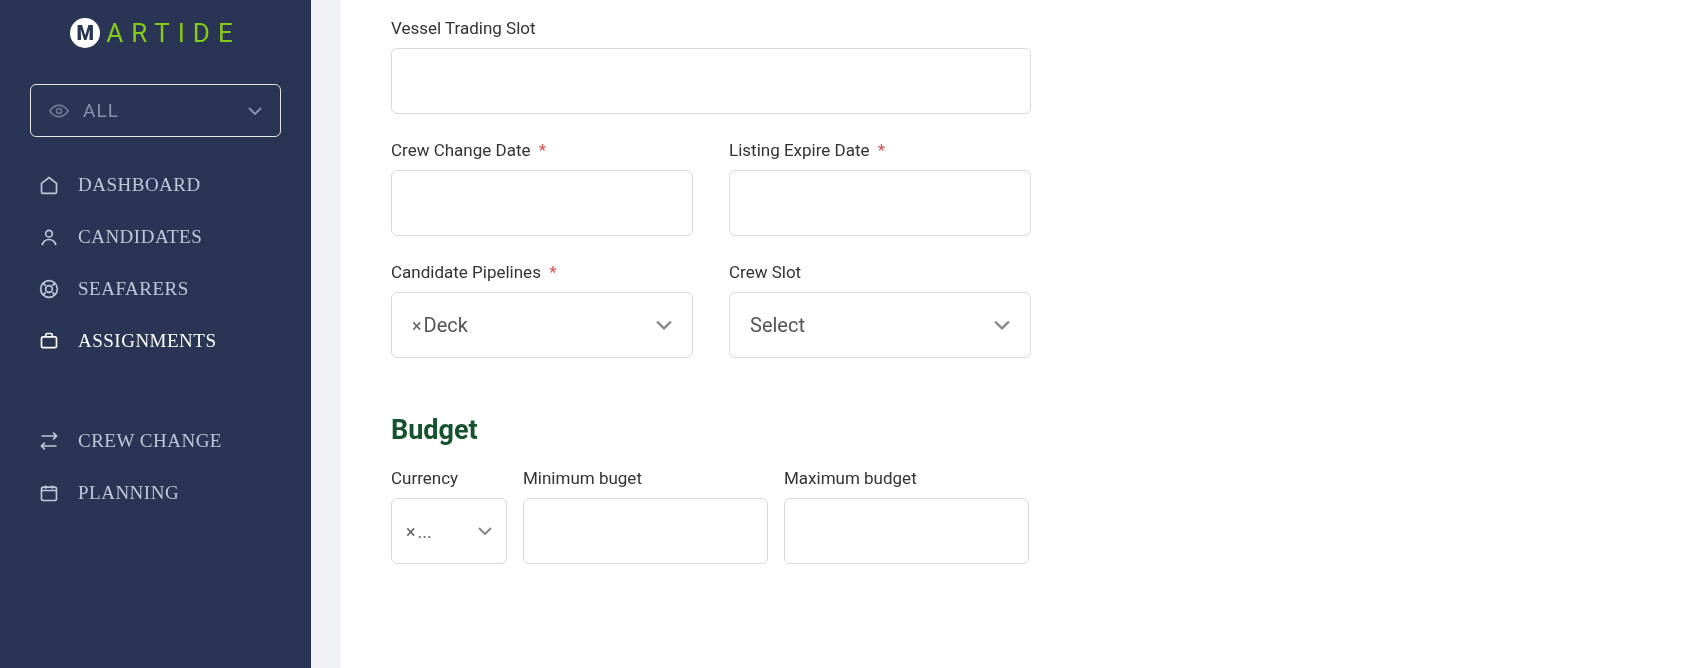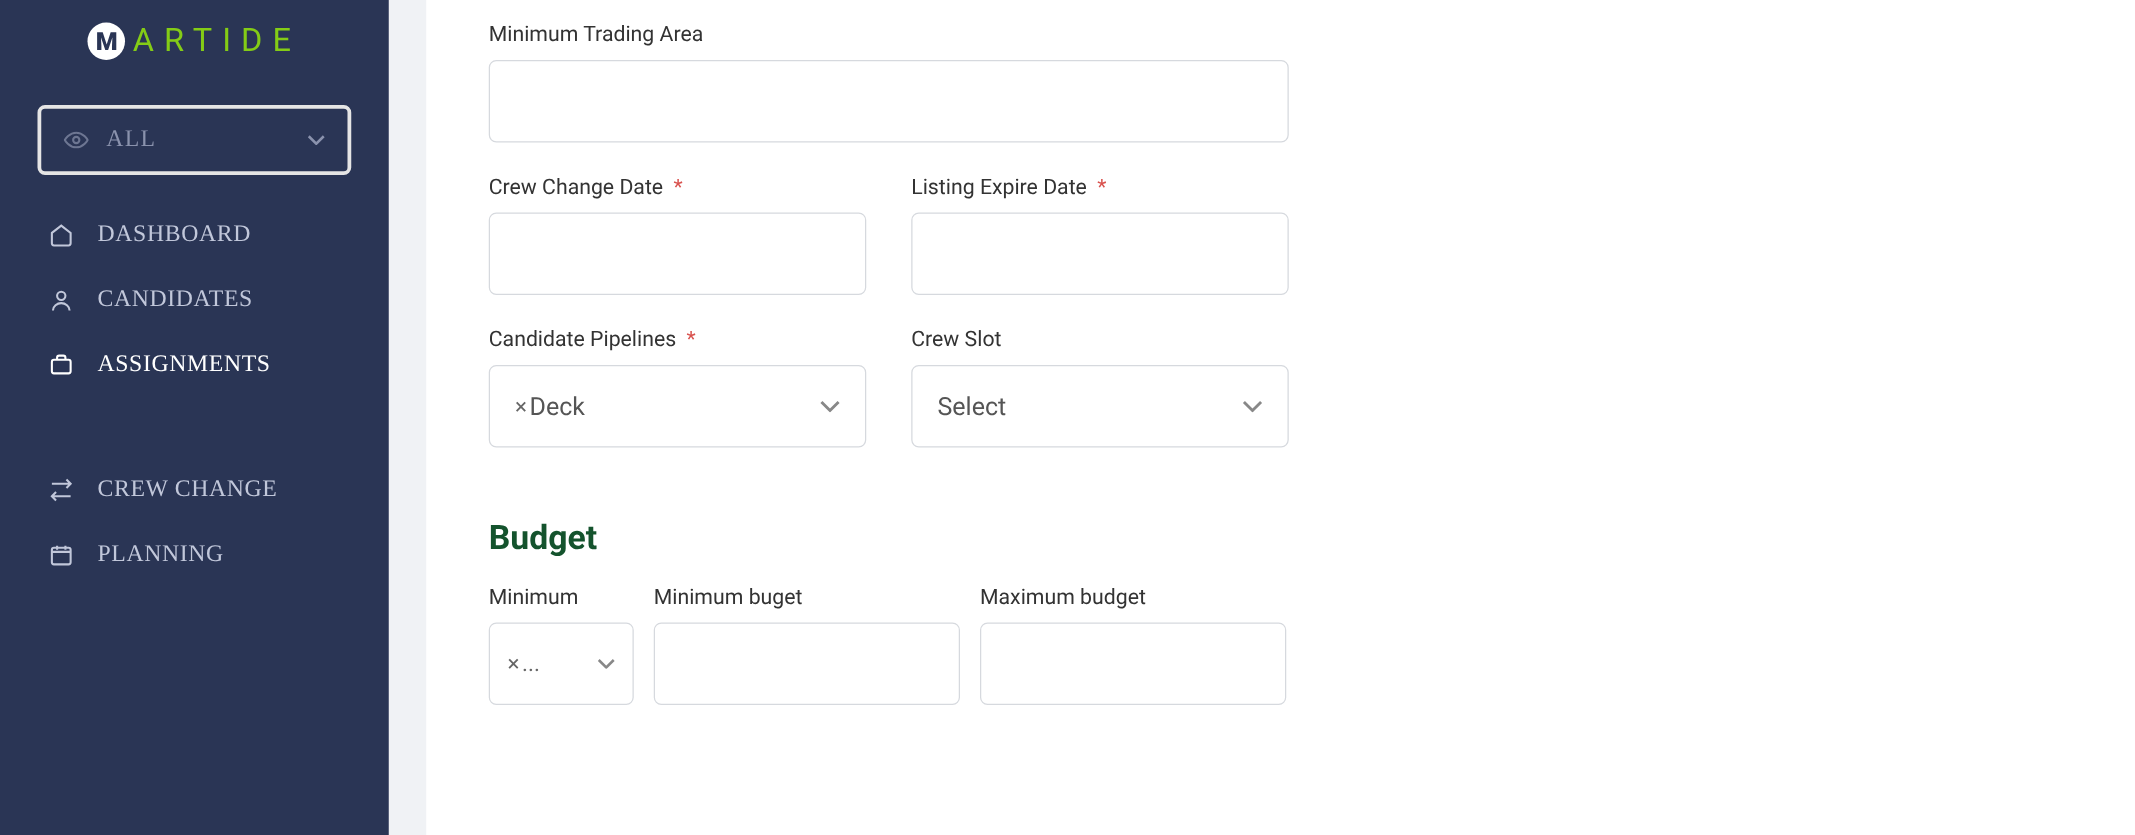--- a/index.html
+++ b/index.html
@@ -39,29 +39,28 @@
   margin-right: 6px;
 }
 .logo-text {
   font-size: 26px;
   font-weight: 400;
   letter-spacing: 8px;
   color: #84cc16;
 }
 .filter-select {
   margin: 8px 30px 22px 30px;
-  border: 3px solid #e5e5e5;
+  border: 1px solid #e5e5e5;
   border-radius: 6px;
   padding: 14px 18px;
   display: flex;
   align-items: center;
   gap: 14px;
   cursor: pointer;
   color: #8a92ad;
-  font-family: Liberation Serif, serif;
 }
 .filter-select .eye { font-size: 18px; opacity: 0.7; }
 .filter-select .label { font-size: 19px; color: #8a92ad; flex: 1; letter-spacing: 1px; }
 .filter-select .chev { font-size: 14px; color: #8a92ad; }
 .nav { display: flex; flex-direction: column; font-family: Liberation Serif, serif; }
 .nav-item {
   display: flex;
   align-items: center;
   gap: 18px;
   padding: 15px 38px;
@@ -167,20 +166,30 @@
     </div>
     <div class="nav-item">
       <span class="icon">
         <svg width="20" height="20" viewBox="0 0 24 24" fill="none" stroke="#c1c7da" stroke-width="2">
             <circle cx="12" cy="8" r="4"></circle>
             <path d="M4 22c0-4 4-7 8-7s8 3 8 7"></path>
           </svg>
       </span>
       <span>CANDIDATES</span>
     </div>
+    <div class="nav-item">
+      <span class="icon">
+        <svg width="20" height="20" viewBox="0 0 24 24" fill="none" stroke="#c1c7da" stroke-width="2">
+            <circle cx="12" cy="12" r="10"></circle>
+            <circle cx="12" cy="12" r="4"></circle>
+            <path d="M5 5l3 3M19 5l-3 3M5 19l3-3M19 19l-3-3"></path>
+          </svg>
+      </span>
+      <span>SEAFARERS</span>
+    </div>
     <div class="nav-item active">
       <span class="icon">
         <svg width="20" height="20" viewBox="0 0 24 24" fill="none" stroke="#fff" stroke-width="2">
             <rect x="3" y="7" width="18" height="13" rx="2"></rect>
             <path d="M8 7V5a2 2 0 0 1 2-2h4a2 2 0 0 1 2 2v2"></path>
           </svg>
       </span>
       <span>ASSIGNMENTS</span>
     </div>
 
@@ -203,21 +212,21 @@
       </span>
       <span>PLANNING</span>
     </div>
   </nav>
 </div>
 
 <div class="main">
   <div class="main-inner">
 
     <div class="field">
-      <label class="field-label">Minimum Trading Area</label>
+      <label class="field-label">Vessel Trading Slot</label>
       <input class="input-box input-tall" value="" style="">
     </div>
 
     <div class="row2">
       <div class="field">
         <label class="field-label">
           <span>Crew Change Date</span>
           <span class="required">*</span>
         </label>
         <input class="input-box input-med" value="" style="">
@@ -257,21 +266,21 @@
               </svg>
           </span>
         </div>
       </div>
     </div>
 
     <h2 class="section-title">Budget</h2>
 
     <div class="budget-row">
       <div class="bf-small">
-        <label class="field-label">Minimum</label>
+        <label class="field-label">Currency</label>
         <div class="currency-box">
           <span class="cx">×</span>
           <span class="cdots">...</span>
           <span class="chev-down">
             <svg width="14" height="8" viewBox="0 0 14 8" fill="none" stroke="#888" stroke-width="2">
                 <path d="M1 1l6 6 6-6"></path>
               </svg>
           </span>
         </div>
       </div>

